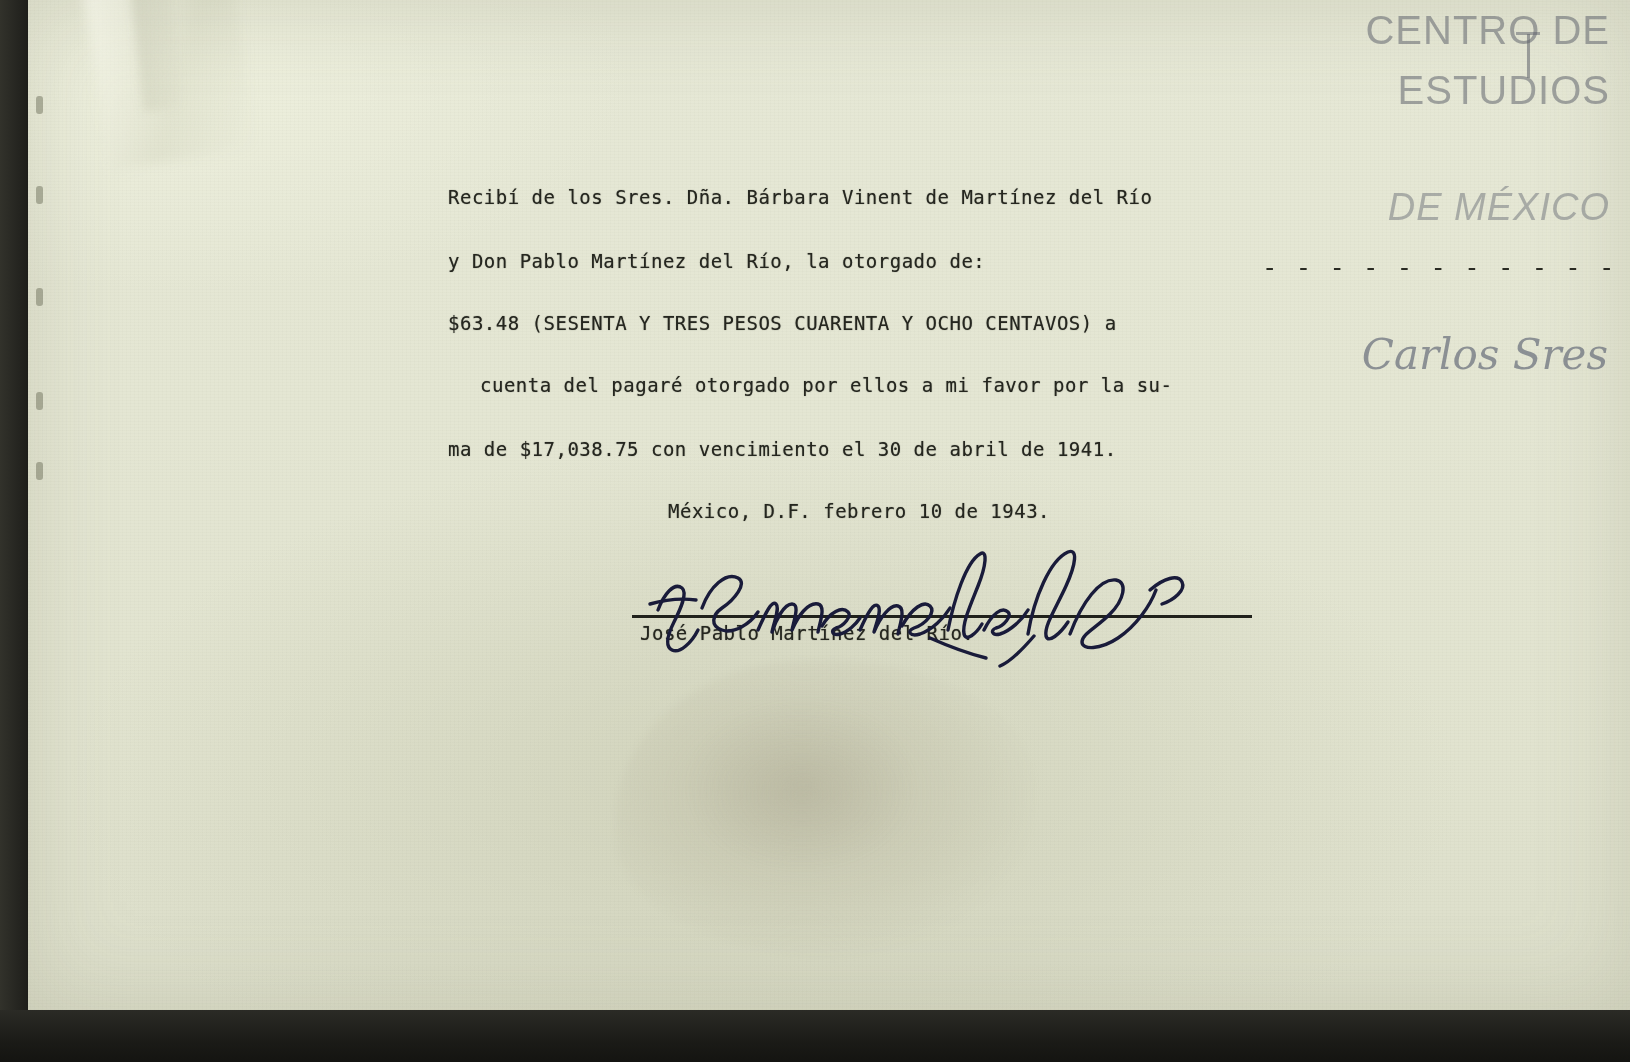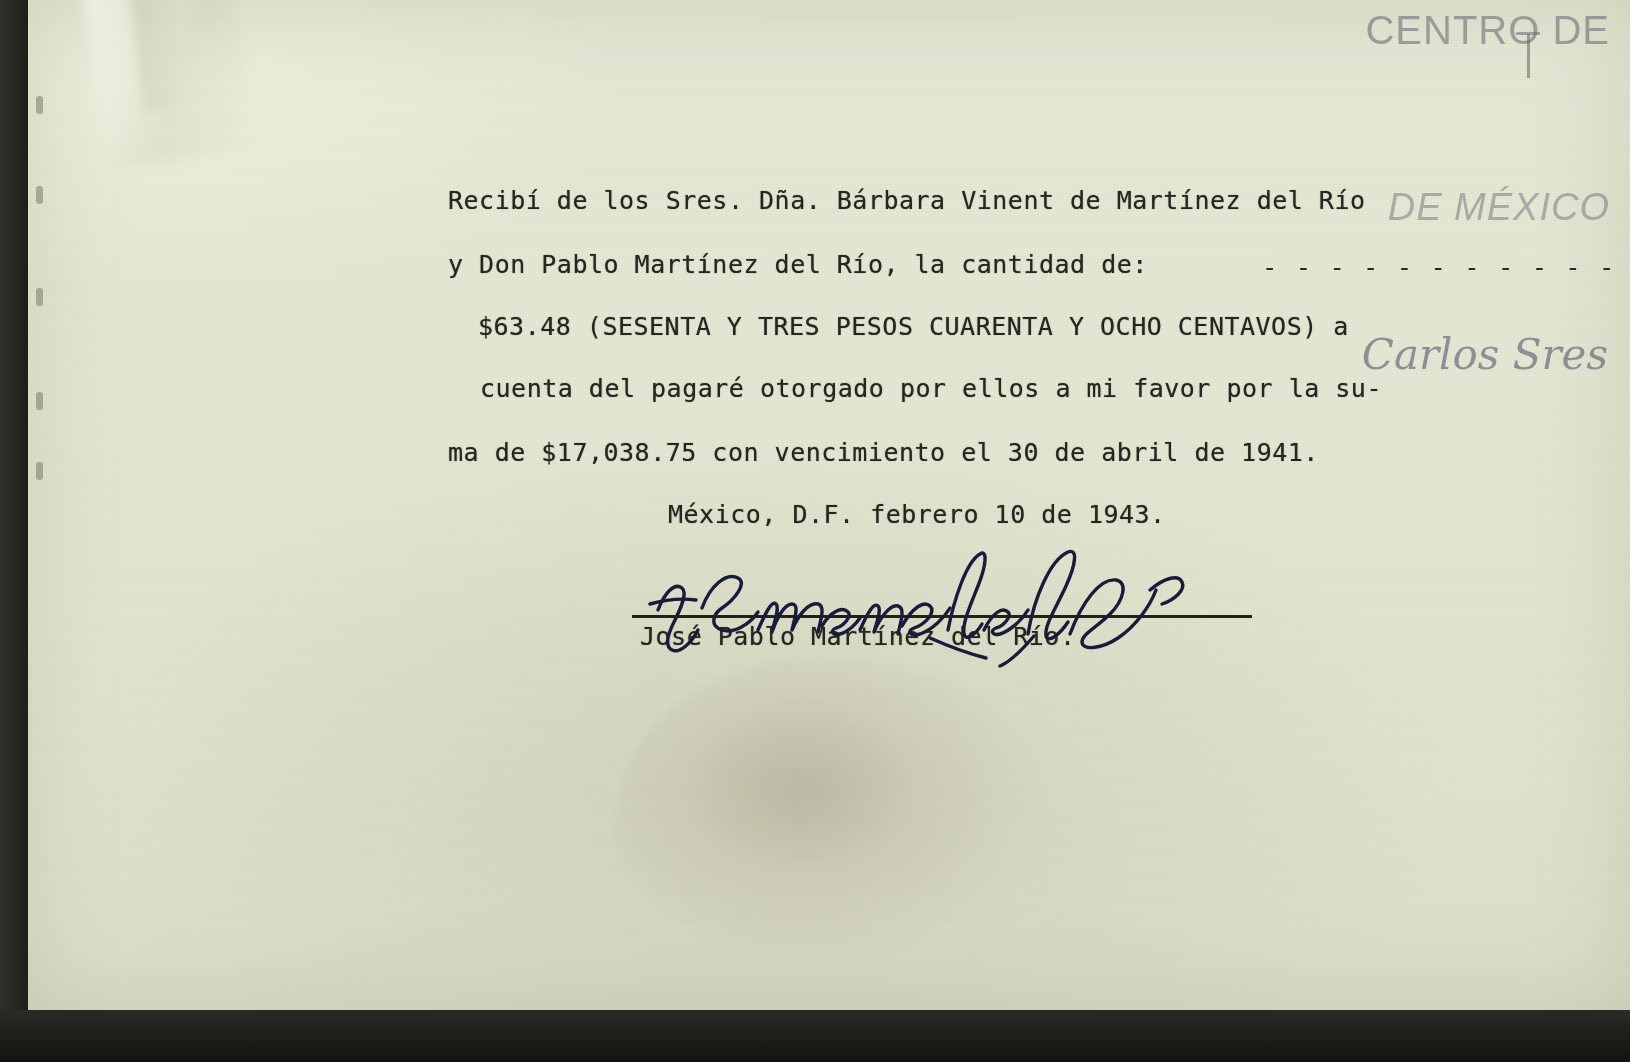--- a/index.html
+++ b/index.html
@@ -105,21 +105,21 @@
     position: absolute;
     left: 0; top: 0;
     width: 100%;
     color: #23241f;
     font-family: "DejaVu Sans Mono", "Liberation Mono", monospace;
     letter-spacing: 0.5px;
   }
   .tline {
     position: absolute;
     white-space: pre;
-    font-size: 25px;
+    font-size: 19px;
     line-height: 1;
     color: #25261f;
     text-shadow: 0 0 1.1px rgba(30,32,25,0.55);
   }
 
   .dashes {
     position: absolute;
     white-space: pre;
     font-size: 25.5px;
     color: #2a2b23;
@@ -225,24 +225,24 @@
 
   <div class="punch" style="top:96px;"></div>
   <div class="punch" style="top:186px;"></div>
   <div class="punch" style="top:288px;"></div>
   <div class="punch" style="top:392px;"></div>
   <div class="punch" style="top:462px;"></div>
 
   <div class="typed">
     <div class="tline" style="left:448px; top:188px;">Recibí de los Sres. Dña. Bárbara Vinent de Martínez del Río</div>
 
-    <div class="tline" style="left:448px; top:252px;">y Don Pablo Martínez del Río, la cantidad de:</div>
+    <div class="tline" style="left:448px; top:252px;">y Don Pablo Martínez del Río, la otorgado de:</div>
     <div class="dashes" style="left:1262px; top:252px;">- - - - - - - - - - - -</div>
 
-    <div class="tline" style="left:448px; top:314px;margin-left:30px;">$63.48 (SESENTA Y TRES PESOS CUARENTA Y OCHO CENTAVOS) a</div>
+    <div class="tline" style="left:448px; top:314px;">$63.48 (SESENTA Y TRES PESOS CUARENTA Y OCHO CENTAVOS) a</div>
 
     <div class="tline" style="left:448px; top:376px;margin-left:32px;">cuenta del pagaré otorgado por ellos a mi favor por la su-</div>
 
     <div class="tline" style="left:448px; top:440px;">ma de $17,038.75 con vencimiento el 30 de abril de 1941.</div>
 
     <div class="tline" style="left:660px; top:502px;margin-left:8px;">México, D.F. febrero 10 de 1943.</div>
 
     <div class="tline" style="left:640px; top:624px;">José Pablo Martínez del Río.</div>
   </div>
 
@@ -264,19 +264,20 @@
       <path d="M520 52 C534 40, 548 36, 552 44 C556 52, 544 62, 532 66"></path>
       <path d="M404 98 C392 112, 380 124, 370 128"></path>
       <path d="M300 100 C318 108, 340 116, 356 120"></path>
     </g>
   </svg>
 
   <div class="watermark">
     <div class="wm-tick"></div>
     <div class="wm-tick-top"></div>
     <div class="wm-line wm-1">CENTRO DE</div>
+    <div class="wm-line wm-2">ESTUDIOS</div>
     <div class="wm-line wm-4">DE MÉXICO</div>
     <div class="wm-slim">Carlos Sres</div>
   </div>
 
   <div class="edge-left"></div>
   <div class="edge-bottom"></div>
 </div>
 
 </body></html>

